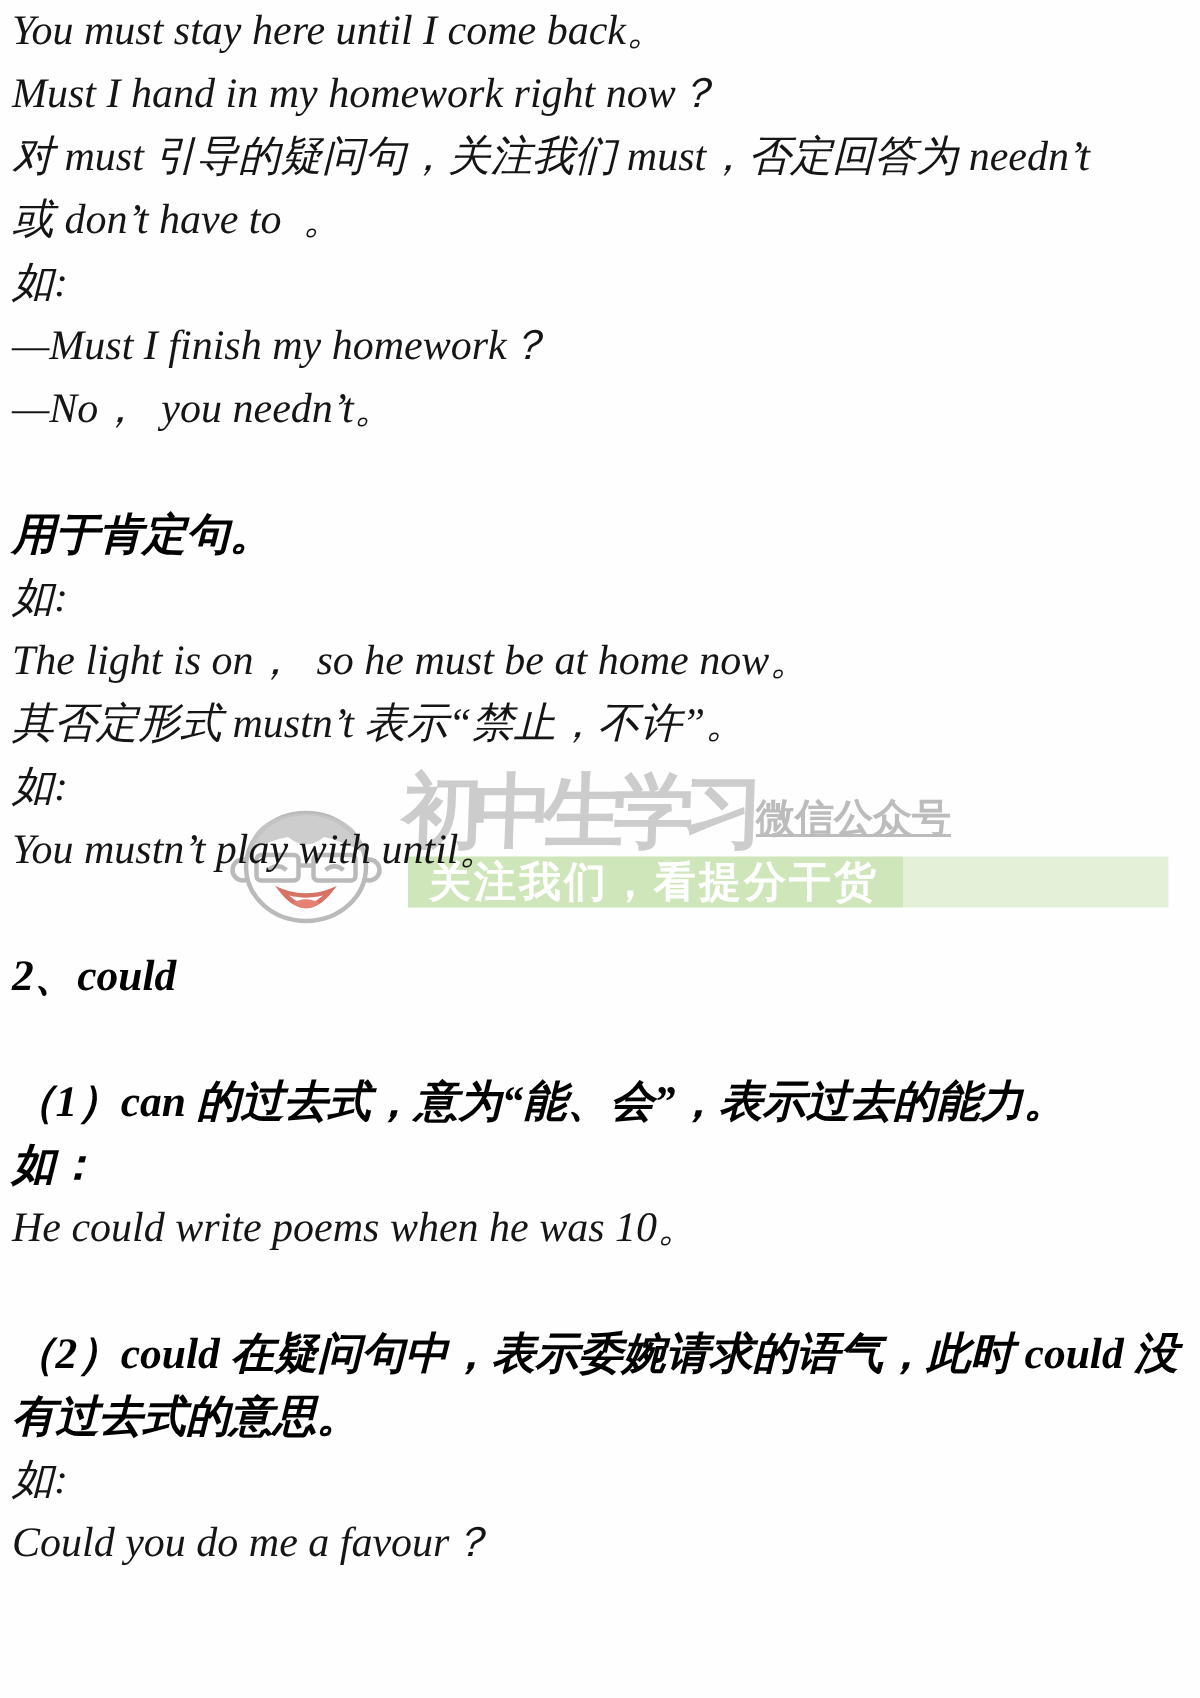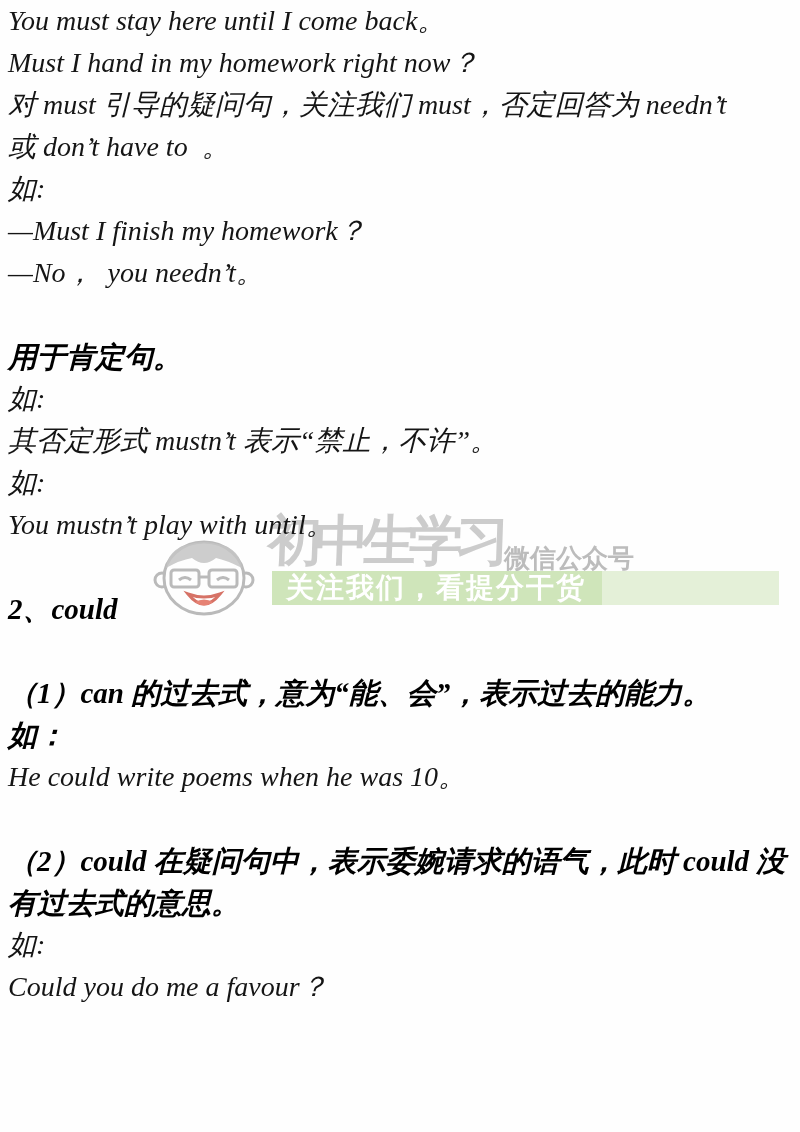--- a/index.html
+++ b/index.html
@@ -35,28 +35,29 @@
     font-size: 54px;
     line-height: 70px;
     letter-spacing: -7px;
     color: #c7c7c7;
     opacity: 0.9;
     transform: skewX(-2deg);
     white-space: nowrap;
   }
   .wm-account {
     position: absolute;
-    left: 504px; top: 542px;
+    left: 504px; top: 530px;
     font-family: "DejaVu Sans", "Liberation Sans", sans-serif;
     font-weight: 700;
     font-size: 26px;
     line-height: 32px;
     color: #b9b9b9;
     opacity: 0.95;
     white-space: nowrap;
+    text-decoration: underline;
   }
   .wm-banner {
     position: absolute;
     left: 272px; top: 571px;
     height: 34px;
     display: flex;
     align-items: center;
   }
   .wm-banner-main {
     height: 34px;
@@ -135,20 +136,21 @@
       <div class="line">You must stay here until I come back。</div>
       <div class="line">Must I hand in my homework right now？</div>
       <div class="line">对 must 引导的疑问句，关注我们 must，否定回答为 needn’t</div>
       <div class="line">或 don’t have to  。</div>
       <div class="line">如:</div>
       <div class="line">—Must I finish my homework？</div>
       <div class="line">—No，  you needn’t。</div>
       <div class="line"></div>
       <div class="line bold">用于肯定句。</div>
       <div class="line">如:</div>
+      <div class="line">The light is on，  so he must be at home now。</div>
       <div class="line">其否定形式 mustn’t 表示“禁止，不许”。</div>
       <div class="line">如:</div>
       <div class="line">You mustn’t play with until。</div>
       <div class="line"></div>
       <div class="line bold">2、could</div>
       <div class="line"></div>
       <div class="line bold">（1）can 的过去式，意为“能、会”，表示过去的能力。</div>
       <div class="line bold">如：</div>
       <div class="line">He could write poems when he was 10。</div>
       <div class="line"></div>

